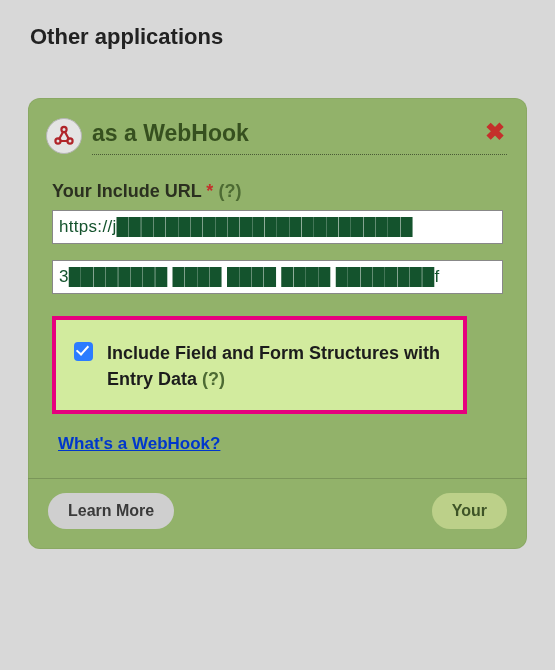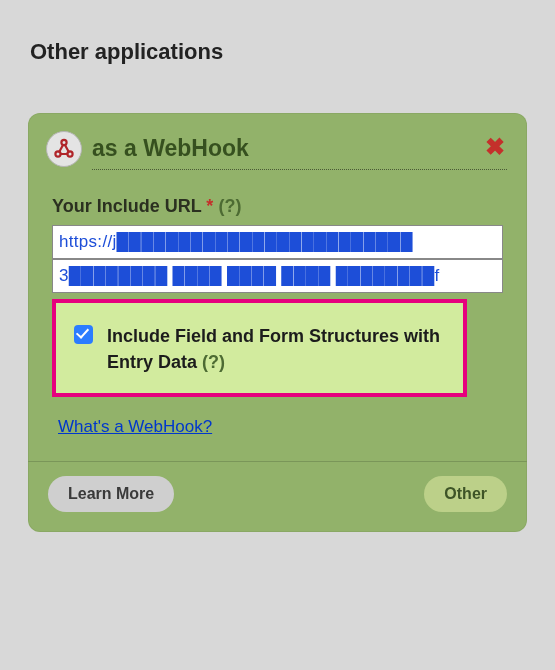--- a/index.html
+++ b/index.html
@@ -7,35 +7,35 @@
       font-family: 'Lucida Grande', 'Segoe UI', Verdana, sans-serif;
       background: #d8d8d8;
       width: 555px;
       height: 670px;
       overflow: hidden;
     }
     .heading {
       font-size: 22px;
       font-weight: 700;
       color: #222;
-      padding: 39px 0 0 30px;
+      padding: 24px 0 0 30px;
     }
     .card {
       background: #92b26a;
       border-radius: 12px;
       margin: 48px 28px 0 28px;
       padding: 0;
       position: relative;
       box-shadow: inset 0 0 0 1px rgba(0,0,0,0.05);
     }
     .card-header {
       padding: 18px 20px 6px 18px;
       position: relative;
       display: flex;
-      align-items: flex-start;
+      align-items: center;
     }
     .icon-circle {
       width: 36px;
       height: 36px;
       background: #e4e4e4;
       border: 1px solid #b5b5b5;
       border-radius: 50%;
       display: flex;
       align-items: center;
       justify-content: center;
@@ -79,21 +79,22 @@
       color: #4d6b33;
       font-weight: 700;
     }
     .text-input {
       width: 100%;
       font-size: 17px;
       font-family: Helvetica, Arial, sans-serif;
       padding: 6px 6px;
       border: 1px solid #888;
       background: #fff;
-      color: #1d4ed8;
+      margin-bottom: 16px;
+      color: #14532d;
       letter-spacing: 0.3px;
     }
     .highlight-box {
       background: #d2eb9e;
       border: 4px solid #e6007e;
       padding: 20px 18px 18px 18px;
       margin: 6px 0 14px 0;
       display: flex;
       align-items: flex-start;
       gap: 14px;
@@ -123,21 +124,21 @@
       font-size: 18px;
       font-weight: 700;
       color: #1c1c1c;
       line-height: 1.45;
     }
     .chk-label .help { font-weight: 700; }
     .link {
       color: #0037cc;
       text-decoration: underline;
       font-size: 17px;
-      font-weight: 400;
+      font-weight: 700;
       display: inline-block;
       margin: 6px 0 14px 6px;
     }
     .card-footer {
       border-top: 1px solid #7a9659;
       padding: 14px 20px 20px 20px;
       display: flex;
       justify-content: space-between;
     }
     .btn {
@@ -200,15 +201,15 @@
         <span>Include Field and Form Structures with Entry Data</span>
         <span class="help">(?)</span>
       </div>
     </div>
 
     <a href="#" class="link">What's a WebHook?</a>
   </div>
 
   <div class="card-footer">
     <button class="btn btn-secondary">Learn More</button>
-    <button class="btn btn-primary">Other</button>
+    <button class="btn btn-primary">Your</button>
   </div>
 </div>
 
 </body></html>

